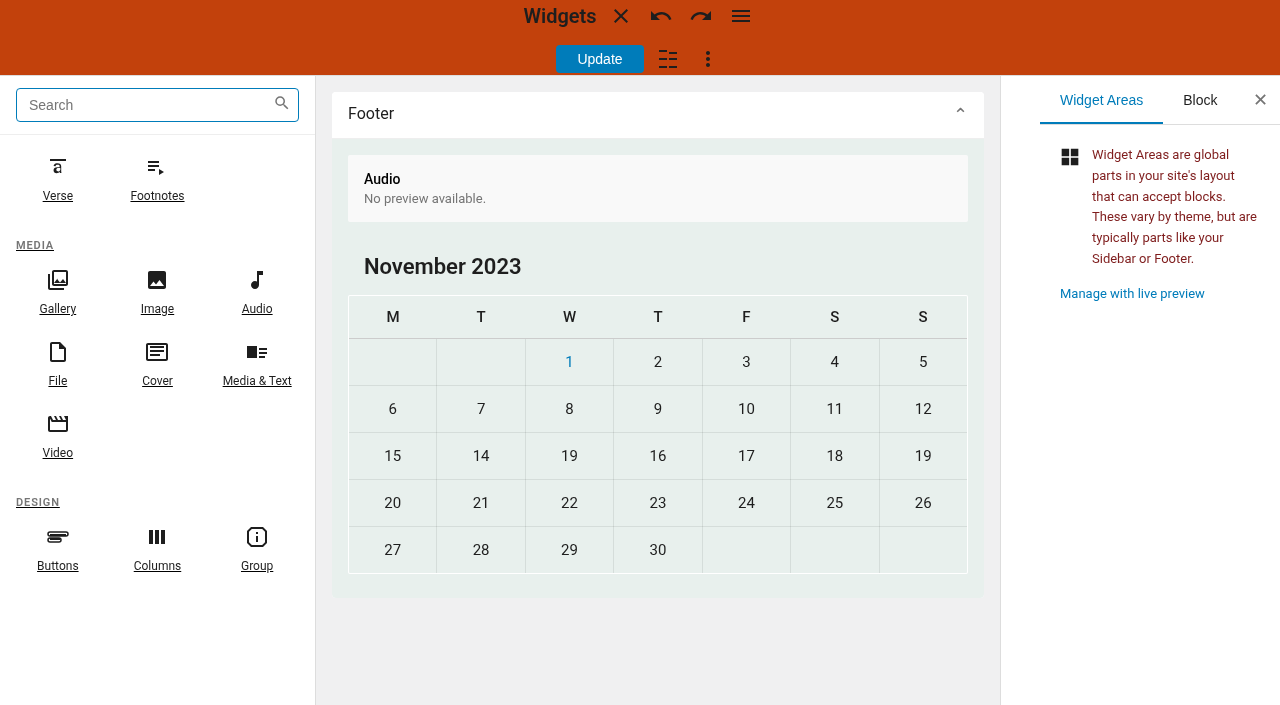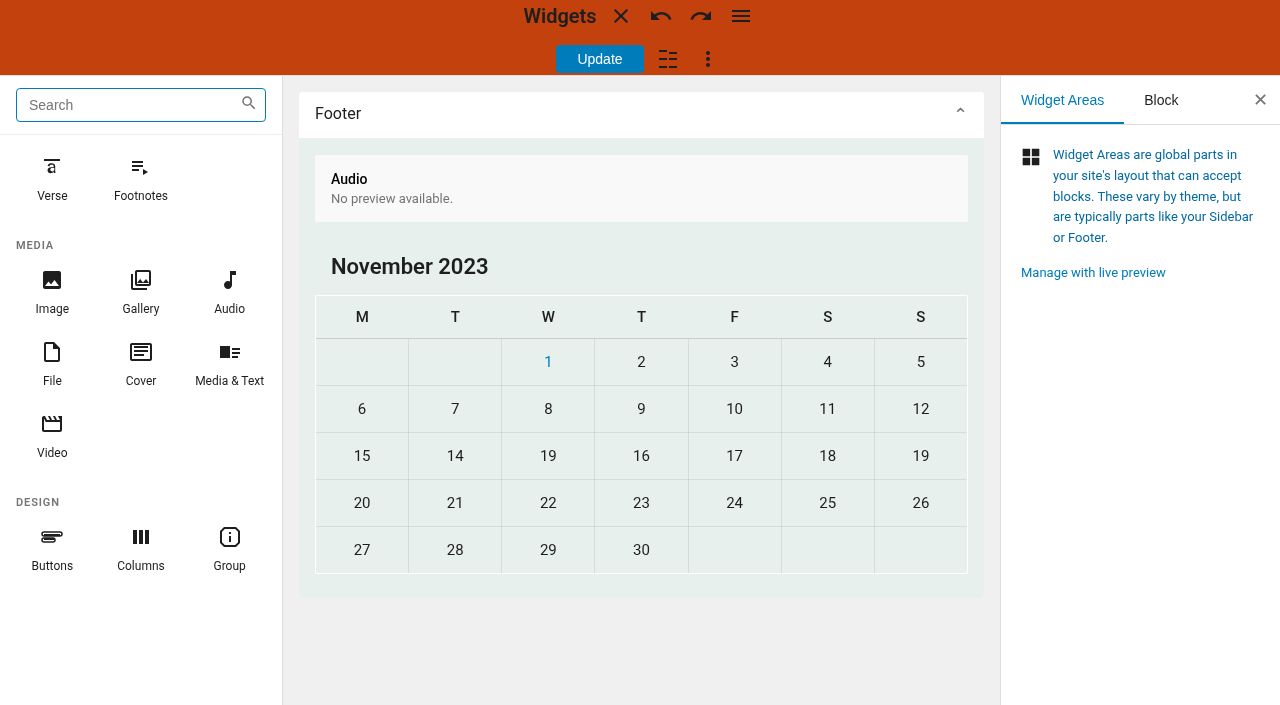--- a/index.html
+++ b/index.html
@@ -24,36 +24,36 @@
     .update-btn {
       background: #007cba; color: #fff; border: none; border-radius: 4px;
       padding: 6px 21px; font-size: 14px; font-weight: 500; cursor: pointer;
     }
 
     
     .main { display: flex; flex: 1; overflow: hidden; }
 
     
     .sidebar {
-      width: 283px; background: #fff; border-right: 1px solid #ddd;
+      width: 316px; background: #fff; border-right: 1px solid #ddd;
       display: flex; flex-direction: column; overflow-y: auto; flex-shrink: 0;
     }
     .search-box {
       padding: 12px 16px; border-bottom: 1px solid #eee; position: relative;
     }
     .search-input {
       width: 100%; padding: 8px 36px 8px 12px; border: 1px solid #007cba;
       border-radius: 4px; font-size: 14px; outline: none; color: #1e1e1e;
     }
     .search-icon-btn {
       position: absolute; right: 24px; top: 50%; transform: translateY(-50%);
       background: none; border: none; cursor: pointer; color: #757575; font-size: 16px;
     }
 
-    .block-section { padding: 8px 0; }
+    .block-section { padding: 8px 0; text-decoration: underline; }
     .section-label {
       font-size: 11px; font-weight: 600; color: #757575; letter-spacing: 0.08em;
       padding: 8px 16px 4px; text-transform: uppercase;
     }
     .block-grid {
       display: grid; grid-template-columns: repeat(3, 1fr); padding: 0 8px; gap: 0;
     }
     .block-item {
       display: flex; flex-direction: column; align-items: center; justify-content: center;
       padding: 12px 8px; cursor: pointer; border-radius: 4px; gap: 6px;
@@ -96,41 +96,41 @@
     .calendar-table td {
       padding: 14px; text-align: center; font-size: 15px; color: #1e1e1e;
       background: #e8f0ed; border: 1px solid rgba(0,0,0,0.08);
     }
     .calendar-table td.empty { background: #e8f0ed; }
     .calendar-table td a { color: #007cba; text-decoration: none; }
 
     
     .right-panel {
       width: 280px; background: #fff; border-left: 1px solid #ddd;
-      display: flex; flex-direction: column; flex-shrink: 0;
+      display: flex; flex-direction: column; flex-shrink: 0; padding-left: 39px;
     }
     .right-panel-tabs {
       display: flex; border-bottom: 1px solid #ddd; position: relative;
     }
     .right-tab {
       padding: 16px 20px; font-size: 14px; font-weight: 500; cursor: pointer;
       border: none; background: none; color: #1e1e1e; position: relative;
     }
     .right-tab.active::after {
       content: ''; position: absolute; bottom: 0; left: 0; right: 0;
       height: 2px; background: #007cba;
     }
     .right-tab.active { color: #007cba; }
     .right-panel-close {
       margin-left: auto; padding: 8px 12px; background: none; border: none; cursor: pointer; font-size: 18px; color: #757575;
     }
     .right-panel-body { padding: 20px; flex: 1; overflow-y: auto; }
     .right-panel-icon-row { display: flex; align-items: flex-start; gap: 12px; margin-bottom: 16px; }
     .panel-icon { font-size: 20px; color: #1e1e1e; margin-top: 2px; flex-shrink: 0; }
-    .panel-desc { font-size: 13px; color: #0369a1; line-height: 1.6; }
+    .panel-desc { font-size: 13px; color: #7f1d1d; line-height: 1.6; }
     .panel-link { color: #007cba; text-decoration: none; font-size: 13px; display: block; margin-top: 12px; }
 
     
     .svg-icon { width: 24px; height: 24px; fill: currentColor; }
   </style>
 </head>
 <body>
 
 <div class="topbar">
   <div class="topbar-left">
@@ -203,32 +203,32 @@
         </div>
       </div>
     </div>
 
     <div class="block-section">
       <div class="section-label">MEDIA</div>
       <div class="block-grid">
         <div class="block-item">
           <span class="block-icon">
             <svg width="24" height="24" viewBox="0 0 24 24" fill="currentColor">
+                <path d="M20 4v12H8V4h12m0-2H8c-1.1 0-2 .9-2 2v12c0 1.1.9 2 2 2h12c1.1 0 2-.9 2-2V4c0-1.1-.9-2-2-2zm-8.5 9.5l2.5 3.01L17 11l3 4H8l3.5-4.5zM4 6H2v14c0 1.1.9 2 2 2h14v-2H4V6z"></path>
+              </svg>
+          </span>
+          <span class="block-label">Gallery</span>
+        </div>
+        <div class="block-item">
+          <span class="block-icon">
+            <svg width="24" height="24" viewBox="0 0 24 24" fill="currentColor">
                 <path d="M21 19V5c0-1.1-.9-2-2-2H5c-1.1 0-2 .9-2 2v14c0 1.1.9 2 2 2h14c1.1 0 2-.9 2-2zM8.5 13.5l2.5 3.01L14.5 12l4.5 6H5l3.5-4.5z"></path>
               </svg>
           </span>
           <span class="block-label">Image</span>
-        </div>
-        <div class="block-item">
-          <span class="block-icon">
-            <svg width="24" height="24" viewBox="0 0 24 24" fill="currentColor">
-                <path d="M20 4v12H8V4h12m0-2H8c-1.1 0-2 .9-2 2v12c0 1.1.9 2 2 2h12c1.1 0 2-.9 2-2V4c0-1.1-.9-2-2-2zm-8.5 9.5l2.5 3.01L17 11l3 4H8l3.5-4.5zM4 6H2v14c0 1.1.9 2 2 2h14v-2H4V6z"></path>
-              </svg>
-          </span>
-          <span class="block-label">Gallery</span>
         </div>
         <div class="block-item">
           <span class="block-icon">
             <svg width="24" height="24" viewBox="0 0 24 24" fill="currentColor">
                 <path d="M12 3v10.55c-.59-.34-1.27-.55-2-.55-2.21 0-4 1.79-4 4s1.79 4 4 4 4-1.79 4-4V7h4V3h-6z"></path>
               </svg>
           </span>
           <span class="block-label">Audio</span>
         </div>
         <div class="block-item">

